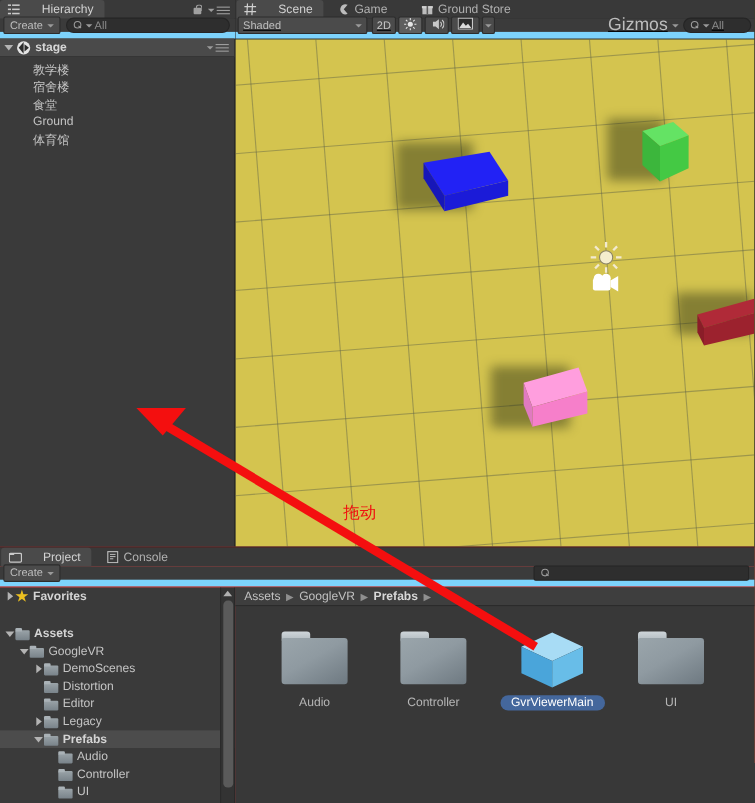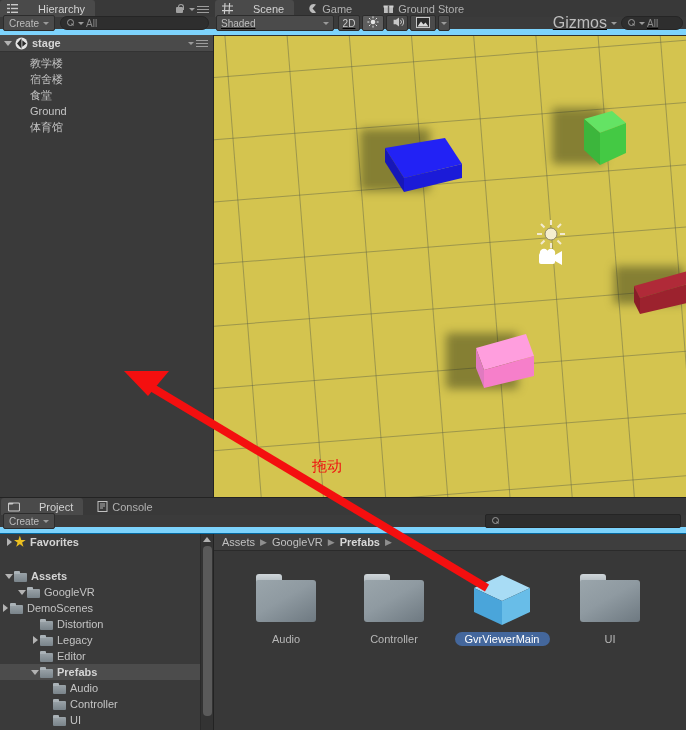--- a/index.html
+++ b/index.html
@@ -154,21 +154,21 @@
     filter: blur(5px); border-radius: 3px;
   }
   .hint-text {
     position: absolute; font-size: 15px; color: #f01010;
     font-family: "DejaVu Sans", sans-serif;
   }
 
   
   .project {
     position: absolute; left: 0; top: 497px; width: 686px; height: 233px;
-    background: #0369a1; border-top: 1px solid #232323;
+    background: #ef4444; border-top: 1px solid #232323;
   }
   .p-tabbar { width: 686px; }
   .p-toolbar { width: 686px; }
   .p-body { position: absolute; left: 0; top: 36px; width: 686px; height: 197px; display: flex; }
   .tree {
     width: 214px; height: 197px; background: #3a3a3a;
     border-right: 1px solid #232323; position: relative; overflow: hidden;
   }
   .t-row {
     height: 16px; display: flex; align-items: center; font-size: 11px; color: #c4c4c4;
@@ -546,43 +546,43 @@
           <span class="folder"></span>
           <span>Assets</span>
         </div>
         <div class="t-row" style="padding-left:17px;">
           <span class="t-tri">
               <span class="tri"></span>
             </span>
           <span class="folder"></span>
           <span>GoogleVR</span>
         </div>
-        <div class="t-row" style="">
-          <span class="t-tri">
-              <span class="tri right"></span>
-            </span>
-          <span class="folder"></span>
-          <span>DemoScenes</span>
-        </div>
-        <div class="t-row" style="padding-left:30px;">
-          <span class="t-tri"></span>
-          <span class="folder"></span>
-          <span>Distortion</span>
-        </div>
         <div class="t-row" style="padding-left:30px;">
           <span class="t-tri">
               <span class="tri right"></span>
             </span>
           <span class="folder"></span>
-          <span>Legacy</span>
+          <span>DemoScenes</span>
         </div>
         <div class="t-row" style="padding-left:30px;">
           <span class="t-tri"></span>
           <span class="folder"></span>
+          <span>Distortion</span>
+        </div>
+        <div class="t-row" style="padding-left:30px;">
+          <span class="t-tri"></span>
+          <span class="folder"></span>
           <span>Editor</span>
+        </div>
+        <div class="t-row" style="padding-left:30px;">
+          <span class="t-tri">
+              <span class="tri right"></span>
+            </span>
+          <span class="folder"></span>
+          <span>Legacy</span>
         </div>
         <div class="t-row sel bold" style="padding-left:30px;">
           <span class="t-tri">
               <span class="tri"></span>
             </span>
           <span class="folder"></span>
           <span>Prefabs</span>
         </div>
         <div class="t-row" style="padding-left:53px;">
           <span class="folder"></span>

